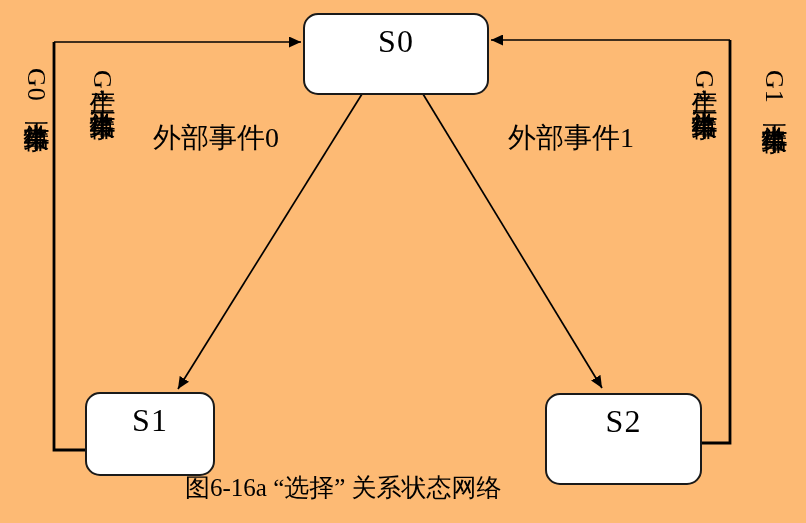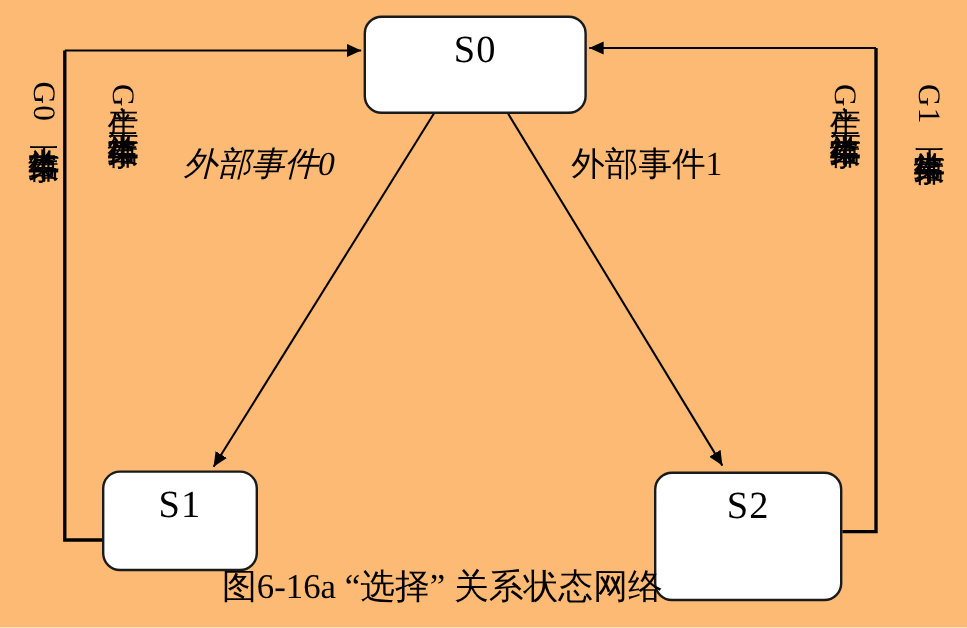--- a/index.html
+++ b/index.html
@@ -33,50 +33,50 @@
   }
   .state-label {
     display: block;
     font-size: 32px;
     line-height: 1.1;
     padding-top: 9px;
     letter-spacing: 1px;
   }
   #box-s0 { left: 303px; top: 13px;  width: 186px; height: 82px; }
   #box-s1 { left: 85px;  top: 392px; width: 130px; height: 84px; }
-  #box-s2 { left: 545px; top: 393px; width: 157px; height: 108px; }
+  #box-s2 { left: 545px; top: 393px; width: 157px; height: 92px; }
 
   .edge-label-h {
     position: absolute;
     font-size: 28px;
     line-height: 1;
     white-space: nowrap;
   }
-  #label-event0 { left: 153px; top: 124px; font-style: italic; }
-  #label-event1 { left: 476px; top: 124px; }
+  #label-event0 { left: 153px; top: 124px; }
+  #label-event1 { left: 508px; top: 124px; }
 
   .edge-label-v {
     position: absolute;
     writing-mode: vertical-rl;
     text-orientation: mixed;
     font-size: 26px;
     line-height: 1;
     letter-spacing: 1px;
     white-space: nowrap;
   }
   #label-g0-outer  { left: 23px;  top: 68px; }
   #label-gen-left  { left: 89px;  top: 68px; }
   #label-gen-right { left: 691px; top: 68px; }
   #label-g1-outer  { left: 761px; top: 70px; }
 
   .caption {
     position: absolute;
     left: 185px;
     top: 474px;
-    font-size: 29px;
+    font-size: 25px;
     line-height: 1.1;
     white-space: nowrap;
   }
 </style>
 </head>
 <body>
 
 <div id="canvas">
 
   <svg id="connectors" viewBox="0 0 806 523" xmlns="http://www.w3.org/2000/svg">

